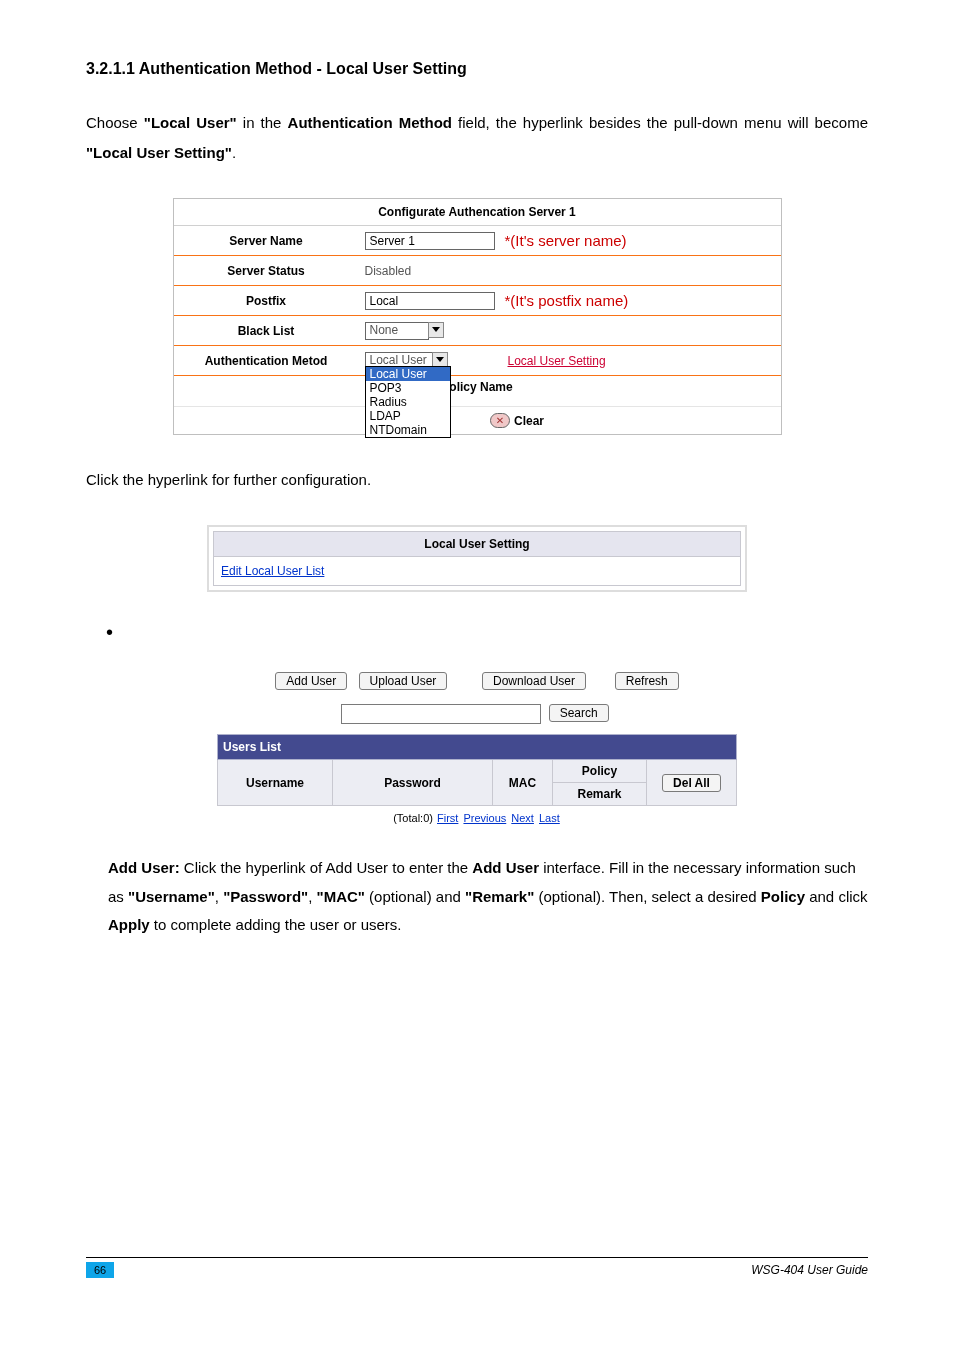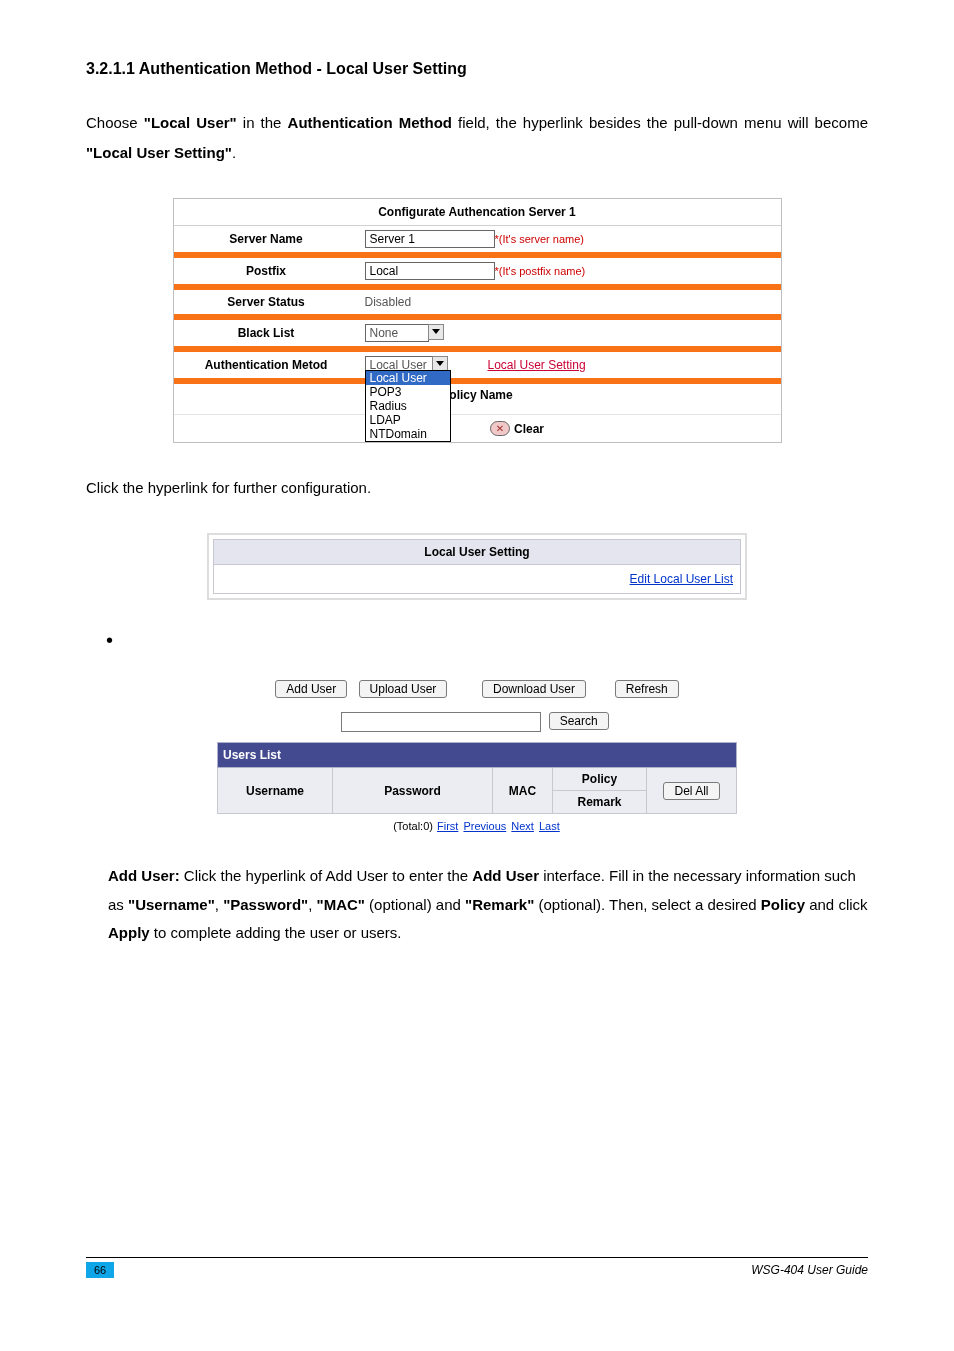--- a/index.html
+++ b/index.html
@@ -44,48 +44,48 @@
   }
   .fig1 .hdr {
     text-align: center;
     font-weight: bold;
     padding: 6px 4px;
     border-bottom: 1px solid #d0d0d0;
   }
   .fig1 .row {
     display: flex;
     align-items: center;
-    border-bottom: 6px solid #f97316;
+    border-bottom: 1px solid #f97316;
     min-height: 30px;
   }
   .fig1 .row .lbl {
     width: 185px;
     text-align: center;
     font-weight: bold;
     padding: 4px 6px;
   }
   .fig1 .row .val {
     flex: 1;
     padding: 4px 6px;
     display: flex;
     align-items: center;
-    gap: 0;
+    gap: 10px;
     position: relative;
   }
   .txtbox {
     border: 1px solid #666;
     background: #fff;
     padding: 1px 4px;
     height: 18px;
     line-height: 15px;
     font-family: Verdana, Arial, sans-serif;
     font-size: 12px;
     display: inline-block;
   }
-  .red-note { color: #c00; font-size: 11px; text-align: right; }
+  .red-note { color: #c00; font-size: 15px; text-align: right; }
   .select .txtbox { color:#555; display:inline-flex; align-items:center; gap:4px;}
   .dd-arrow {
     display: inline-block;
     width: 16px;
     height: 16px;
     background: #e8e8e8;
     border: 1px solid #888;
     text-align: center;
     font-size: 8px;
     line-height: 14px;
@@ -145,21 +145,21 @@
     border: 1px solid #c8c8d0;
   }
   .fig2 .hdr2 {
     background: #e5e5ef;
     font-weight: bold;
     text-align: center;
     padding: 5px;
     border-bottom: 1px solid #c8c8d0;
   }
   .fig2 .body2 {
-    text-align: right;
+    text-align: left;
     padding: 7px;
   }
 
   
   .bullet-row {
     display: flex;
     gap: 8px;
     font-size: 15px;
     margin: 10px 0 20px 20px;
     line-height: 1.6;
@@ -269,31 +269,31 @@
 
       <div class="row">
         <div class="lbl">Server Name</div>
         <div class="val">
           <span class="txtbox" style="width:130px;">Server 1</span>
           <span class="red-note">*(It's server name)</span>
         </div>
       </div>
 
       <div class="row">
+        <div class="lbl">Server Status</div>
+        <div class="val">
+          <span style="color:#555;">Disabled</span>
+        </div>
+      </div>
+
+      <div class="row">
         <div class="lbl">Postfix</div>
         <div class="val">
           <span class="txtbox" style="width:130px;">Local</span>
           <span class="red-note">*(It's postfix name)</span>
-        </div>
-      </div>
-
-      <div class="row">
-        <div class="lbl">Server Status</div>
-        <div class="val">
-          <span style="color:#555;">Disabled</span>
         </div>
       </div>
 
       <div class="row">
         <div class="lbl">Black List</div>
         <div class="val select">
           <span style="display:inline-flex;">
             <span class="txtbox" style="width:64px;">None</span>
             <span class="dd-arrow">
                 <svg width="8" height="6">
@@ -380,21 +380,21 @@
         <tbody>
             <tr>
           <td class="tbl-hdr" colspan="6">Users List</td>
         </tr>
         <tr>
           <td class="cell" rowspan="2" style="width:115px;">Username</td>
           <td class="cell" rowspan="2" style="width:160px;">Password</td>
           <td class="cell" rowspan="2" style="width:60px;">MAC</td>
           <td class="cell">Policy</td>
           <td class="cell" rowspan="2" style="width:90px;">
-            <span class="btnbox" style="font-weight:normal;">Del All</span>
+            <span class="btnbox" style="font-weight:bold;">Del All</span>
           </td>
         </tr>
         <tr>
           <td class="cell">Remark</td>
         </tr>
       </tbody>
         </table>
       <div class="pager">
         <span>(Total:0)</span>
         <a>First</a>

